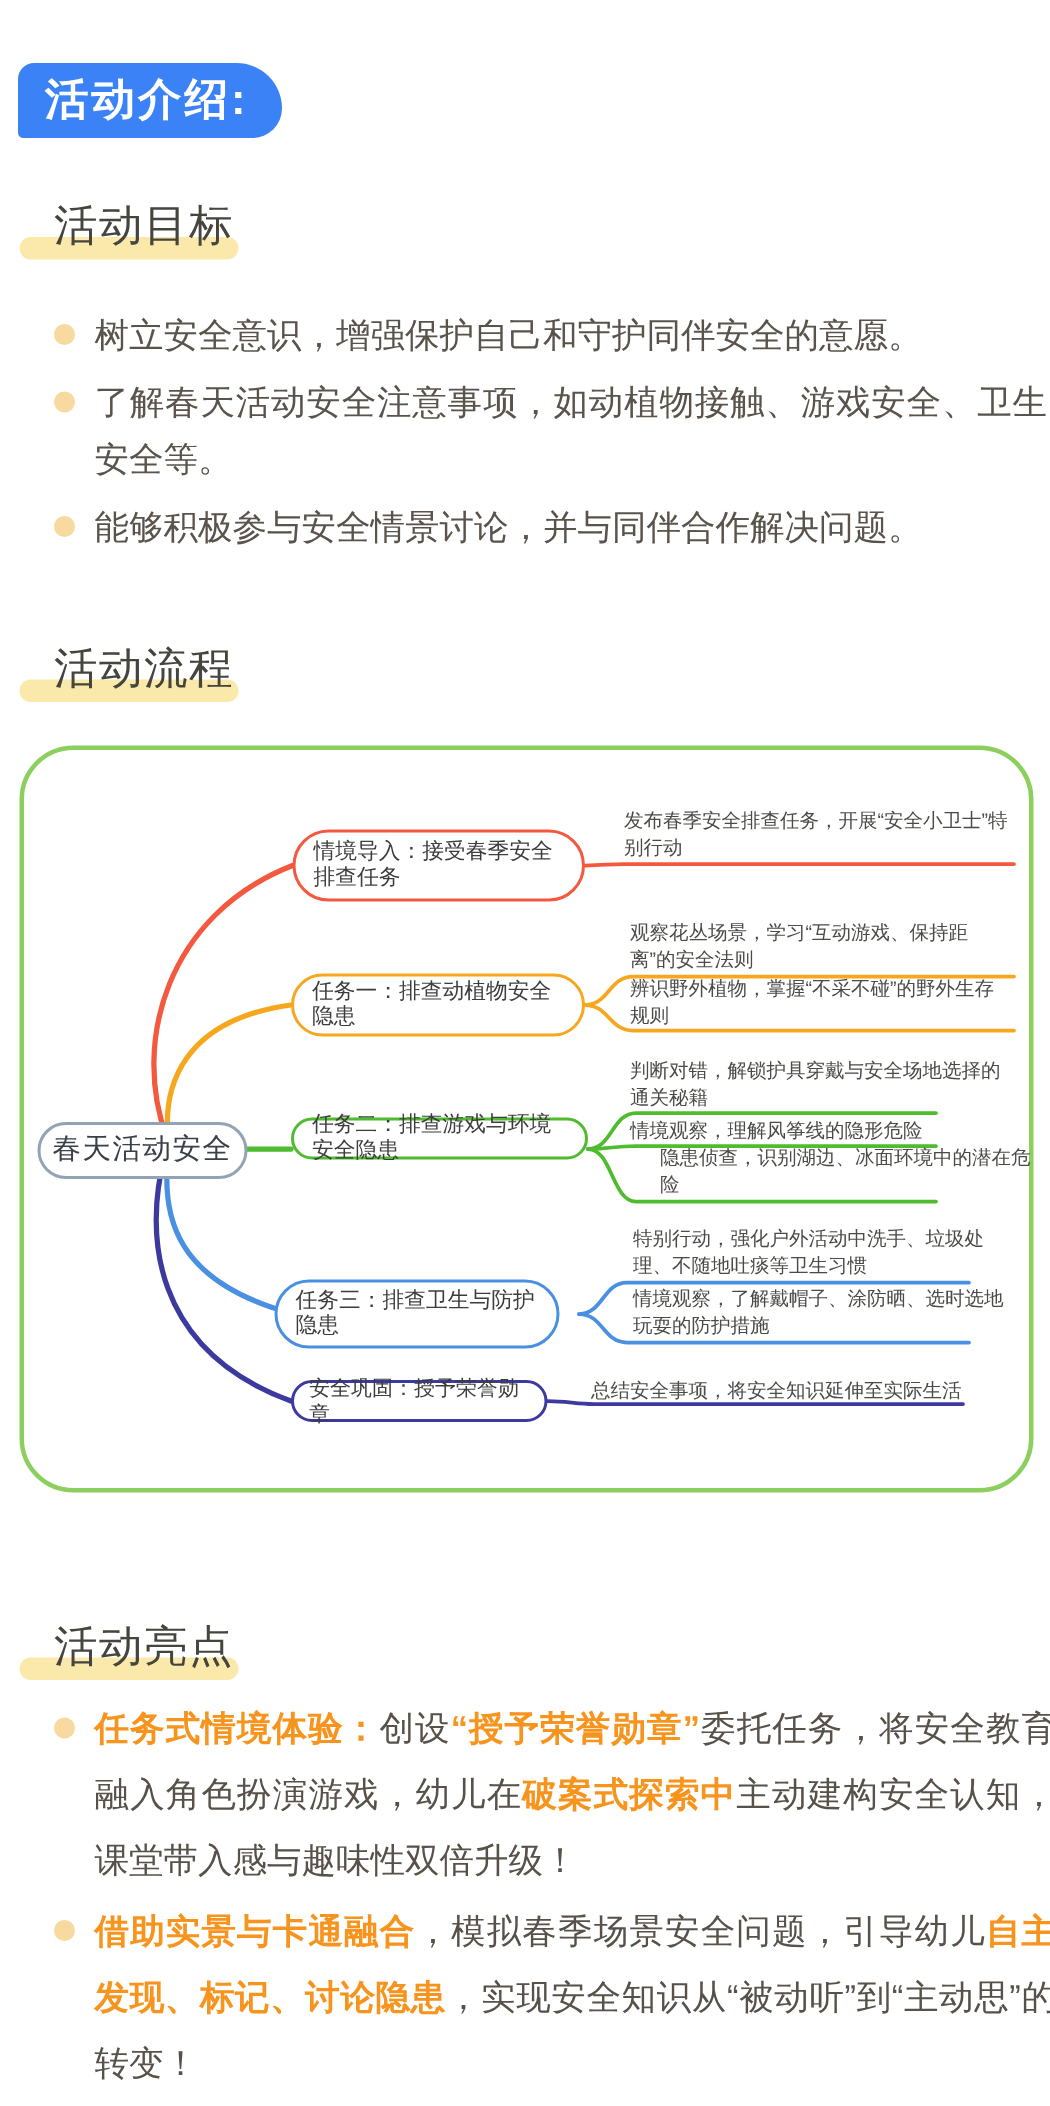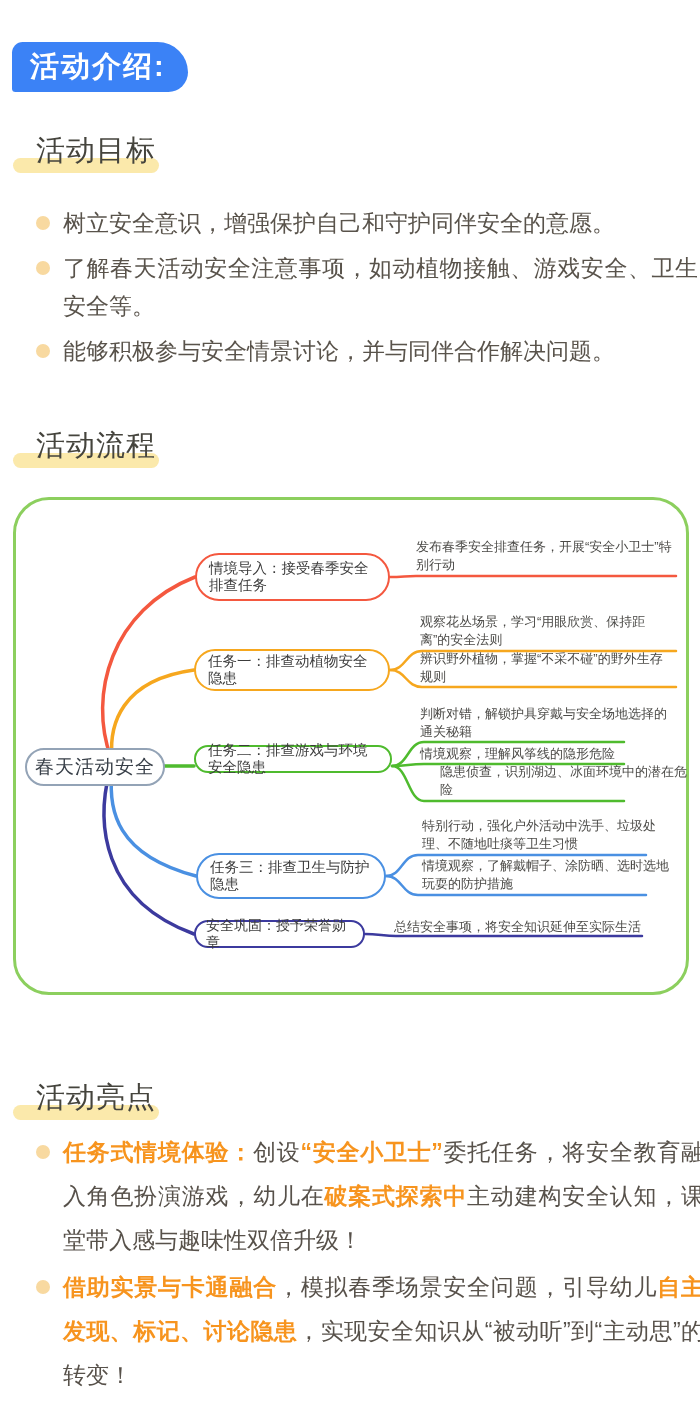--- a/index.html
+++ b/index.html
@@ -103,35 +103,35 @@
     <path d="M 370,376 C 386,376 386,395 402,395 L 630,395" fill="none" stroke="#4a90e2" stroke-width="2.5" stroke-linecap="round"></path>
 
     <path d="M 349,434 C 362,434 368,436 380,436 L 626,436" fill="none" stroke="#3c3a9e" stroke-width="2.5" stroke-linecap="round"></path>
   </svg>
 
   <div class="mm-node mm-root" style="left:9px;top:248px;width:140px;height:38px;border-color:#93a3b6;border-radius:19px;border-width:2.5px;justify-content:center">春天活动安全</div>
 
   <div class="mm-node" style="left:179px;top:53px;width:195px;height:48px;border-color:#f4583f;border-radius:24px">情境导入：接受春季安全排查任务</div>
   <div class="mm-node" style="left:178px;top:149px;width:196px;height:42px;border-color:#f6a71e;border-radius:21px">任务一：排查动植物安全隐患</div>
   <div class="mm-node" style="left:178px;top:245px;width:198px;height:28px;border-color:#4fbb2e;border-radius:21px">任务二：排查游戏与环境安全隐患</div>
-  <div class="mm-node" style="left:180px;top:353px;width:190px;height:46px;border-color:#4a90e2;border-radius:23px">任务三：排查卫生与防护隐患</div>
+  <div class="mm-node" style="left:167px;top:353px;width:190px;height:46px;border-color:#4a90e2;border-radius:23px">任务三：排查卫生与防护隐患</div>
   <div class="mm-node" style="left:178px;top:420px;width:171px;height:28px;border-color:#3c3a9e;border-radius:14px;padding:0 10px;font-size:14px">安全巩固：授予荣誉勋章</div>
 
   <div class="mm-leaf" style="left:400px;top:38px;width:260px">发布春季安全排查任务，开展“安全小卫士”特别行动</div>
-  <div class="mm-leaf" style="left:404px;top:113px;width:250px">观察花丛场景，学习“用眼欣赏、保持距离”的安全法则</div>
+  <div class="mm-leaf" style="left:404px;top:113px;width:250px">观察花丛场景，学习“互动游戏、保持距离”的安全法则</div>
   <div class="mm-leaf" style="left:404px;top:150px;width:254px">辨识野外植物，掌握“不采不碰”的野外生存规则</div>
   <div class="mm-leaf" style="left:404px;top:205px;width:250px">判断对错，解锁护具穿戴与安全场地选择的通关秘籍</div>
   <div class="mm-leaf" style="left:404px;top:245px;width:250px">情境观察，理解风筝线的隐形危险</div>
   <div class="mm-leaf" style="left:424px;top:263px;width:250px">隐患侦查，识别湖边、冰面环境中的潜在危险</div>
   <div class="mm-leaf" style="left:406px;top:317px;width:252px">特别行动，强化户外活动中洗手、垃圾处理、不随地吐痰等卫生习惯</div>
   <div class="mm-leaf" style="left:406px;top:357px;width:256px">情境观察，了解戴帽子、涂防晒、选时选地玩耍的防护措施</div>
   <div class="mm-leaf" style="left:378px;top:418px;width:262px">总结安全事项，将安全知识延伸至实际生活</div>
 </div>
 
 <div class="sec-head" style="top:1078px">
   <div class="bar" style="top:27px"></div>
   <h2>活动亮点</h2>
 </div>
 
 <ul class="blist hlist" style="top:1126px;width:668px">
-  <li><span class="o">任务式情境体验：</span><span class="d">创设</span><span class="o">“安全小卫士”</span><span class="d">委托任务，将安全教育融入角色扮演游戏，幼儿在</span><span class="o">破案式探索中</span><span class="d">主动建构安全认知，课堂带入感与趣味性双倍升级！</span></li>
+  <li><span class="o">任务式情境体验：</span><span class="d">创设</span><span class="o">“授予荣誉勋章”</span><span class="d">委托任务，将安全教育融入角色扮演游戏，幼儿在</span><span class="o">破案式探索中</span><span class="d">主动建构安全认知，课堂带入感与趣味性双倍升级！</span></li>
   <li><span class="o">借助实景与卡通融合</span><span class="d">，模拟春季场景安全问题，引导幼儿</span><span class="o">自主发现、标记、讨论隐患</span><span class="d">，实现安全知识从“被动听”到“主动思”的转变！</span></li>
 </ul>
 
 </body></html>

